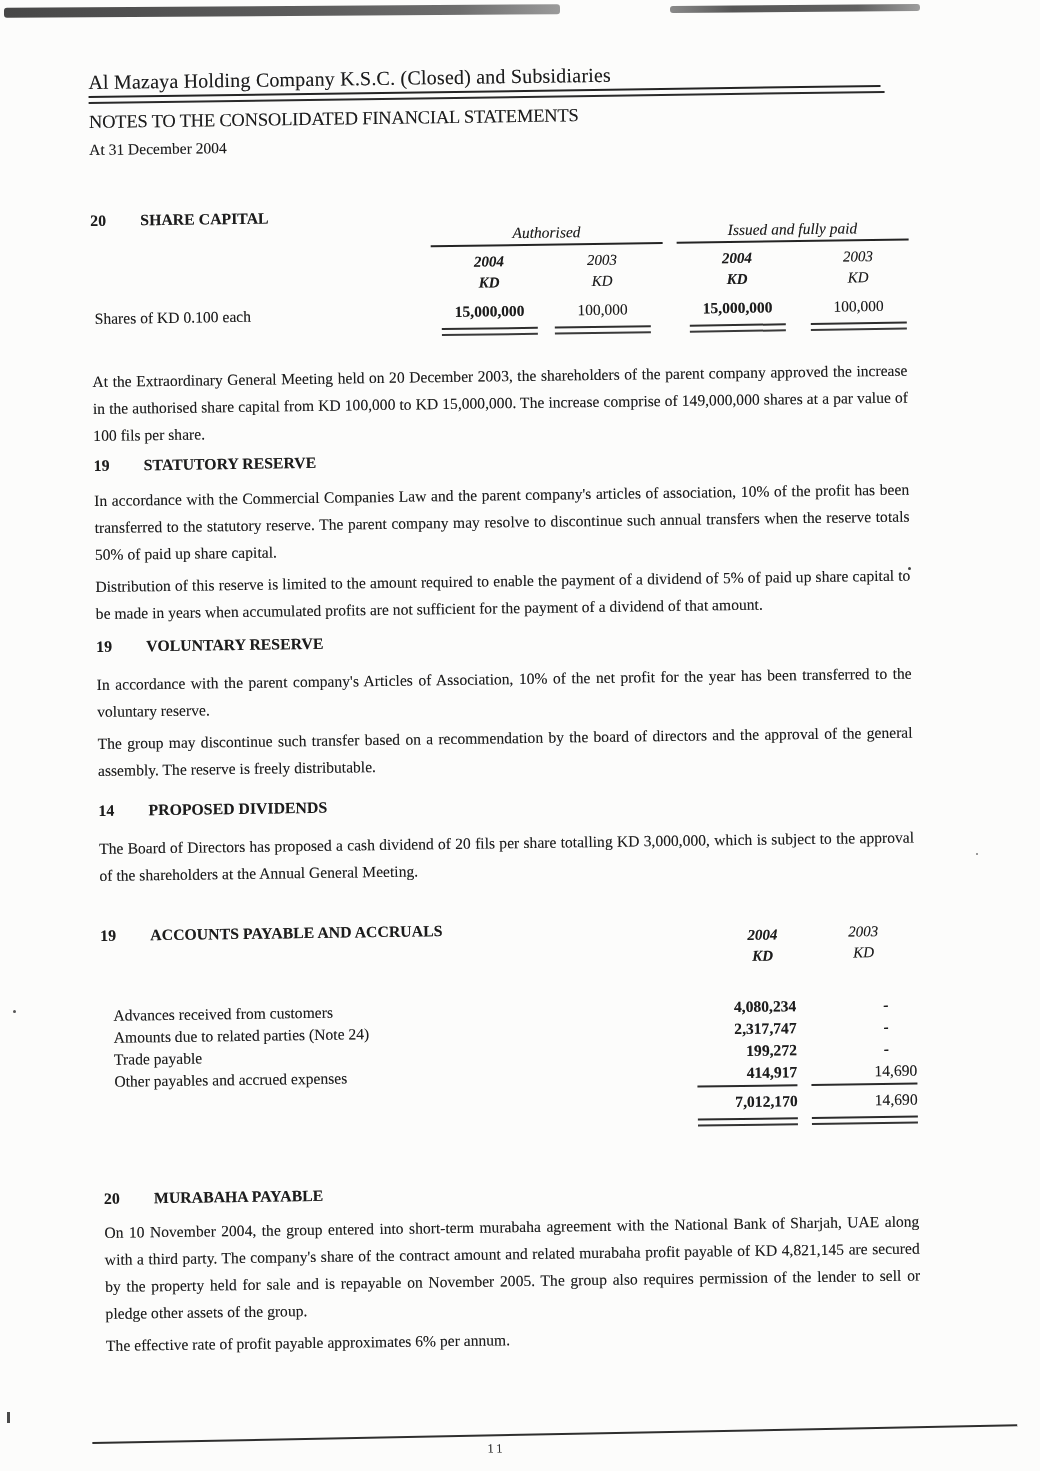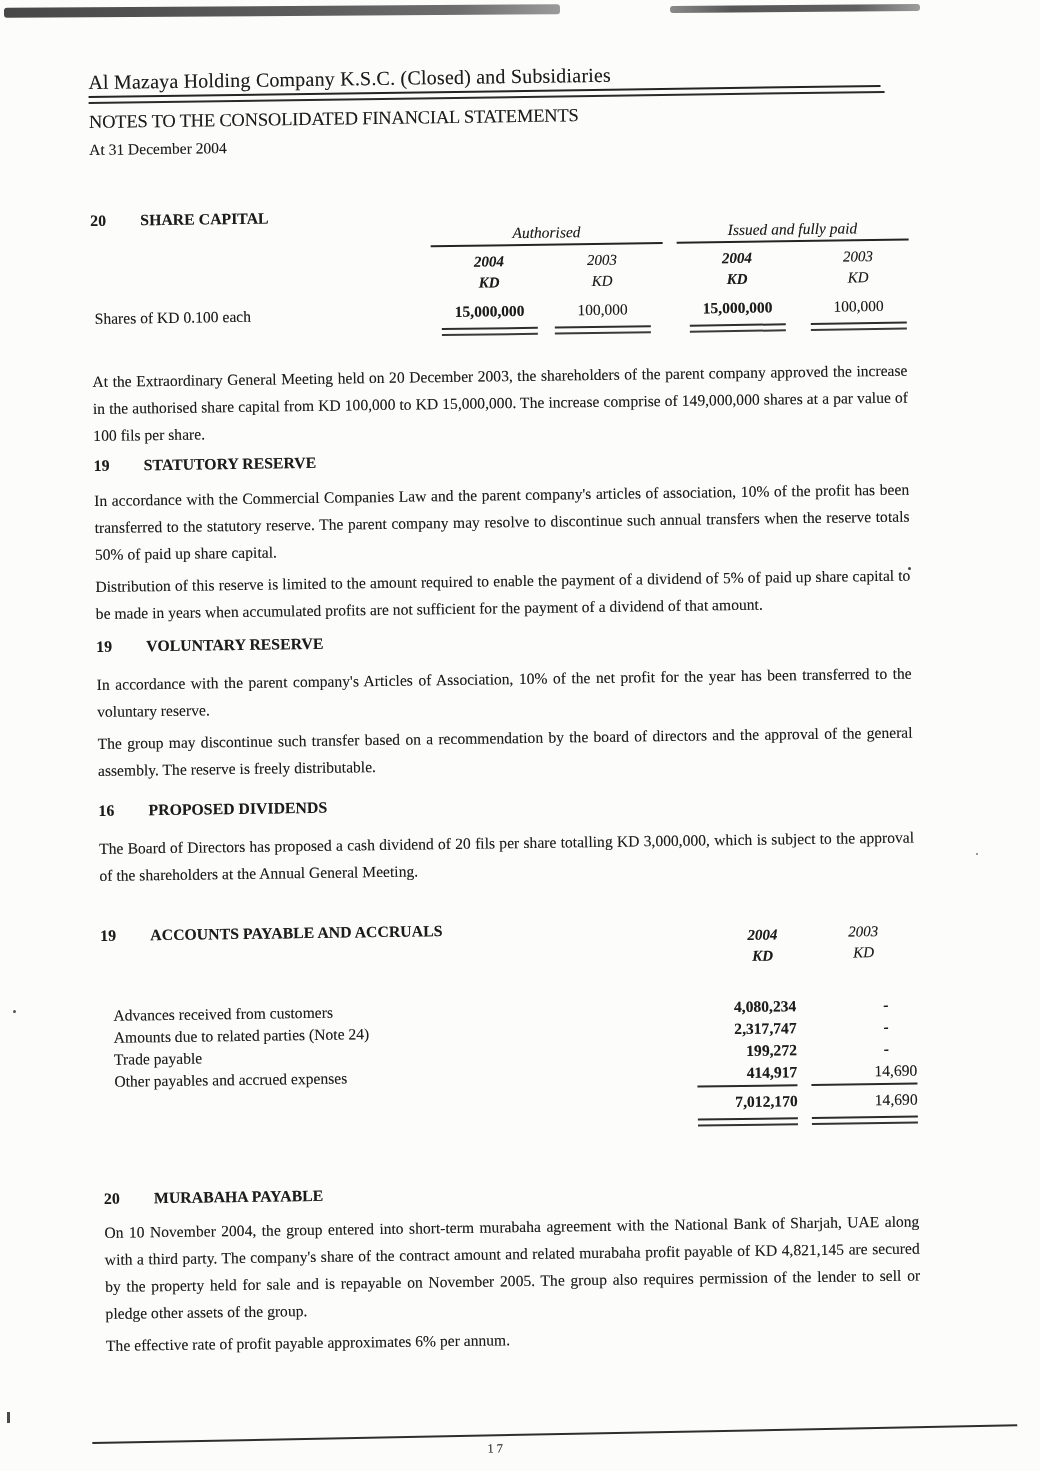--- a/index.html
+++ b/index.html
@@ -160,21 +160,21 @@
       <p class="body">Distribution of this reserve is limited to the amount required to enable the payment of a dividend of 5% of paid up share capital to be made in years when accumulated profits are not sufficient for the payment of a dividend of that amount.</p>
 
       <div class="sec m16">
         <span class="num">19</span>
         <span>VOLUNTARY RESERVE</span>
       </div>
       <p class="body">In accordance with the parent company's Articles of Association, 10% of the net profit for the year has been transferred to the voluntary reserve.</p>
       <p class="body">The group may discontinue such transfer based on a recommendation by the board of directors and the approval of the general assembly.  The reserve is freely distributable.</p>
 
       <div class="sec m17">
-        <span class="num">16</span>
+        <span class="num">14</span>
         <span>PROPOSED DIVIDENDS</span>
       </div>
       <p class="body">The Board of Directors has proposed a cash dividend of 20 fils per share totalling KD 3,000,000, which is subject to the approval of the shareholders at the Annual General Meeting.</p>
 
       <div class="acc-block">
         <div class="sec" style="margin:0;">
           <span class="num">19</span>
           <span>ACCOUNTS PAYABLE AND ACCRUALS</span>
         </div>
 
@@ -240,16 +240,16 @@
       <div class="sec m19">
         <span class="num">20</span>
         <span>MURABAHA PAYABLE</span>
       </div>
       <p class="body">On 10 November 2004, the group entered into short-term murabaha agreement with the National Bank of Sharjah, UAE along with a third party.  The company's share of the contract amount and related murabaha profit payable of KD 4,821,145 are secured by the property held for sale and is repayable on November 2005.  The group also requires permission of the lender to sell or pledge other assets of the group.</p>
       <p class="body">The effective rate of profit payable approximates 6% per annum.</p>
 
     </div>
 
     <div class="bottom-rule"></div>
-    <div class="page-num">17</div>
+    <div class="page-num">11</div>
 
   </div>
 </div>
 
 </body></html>

